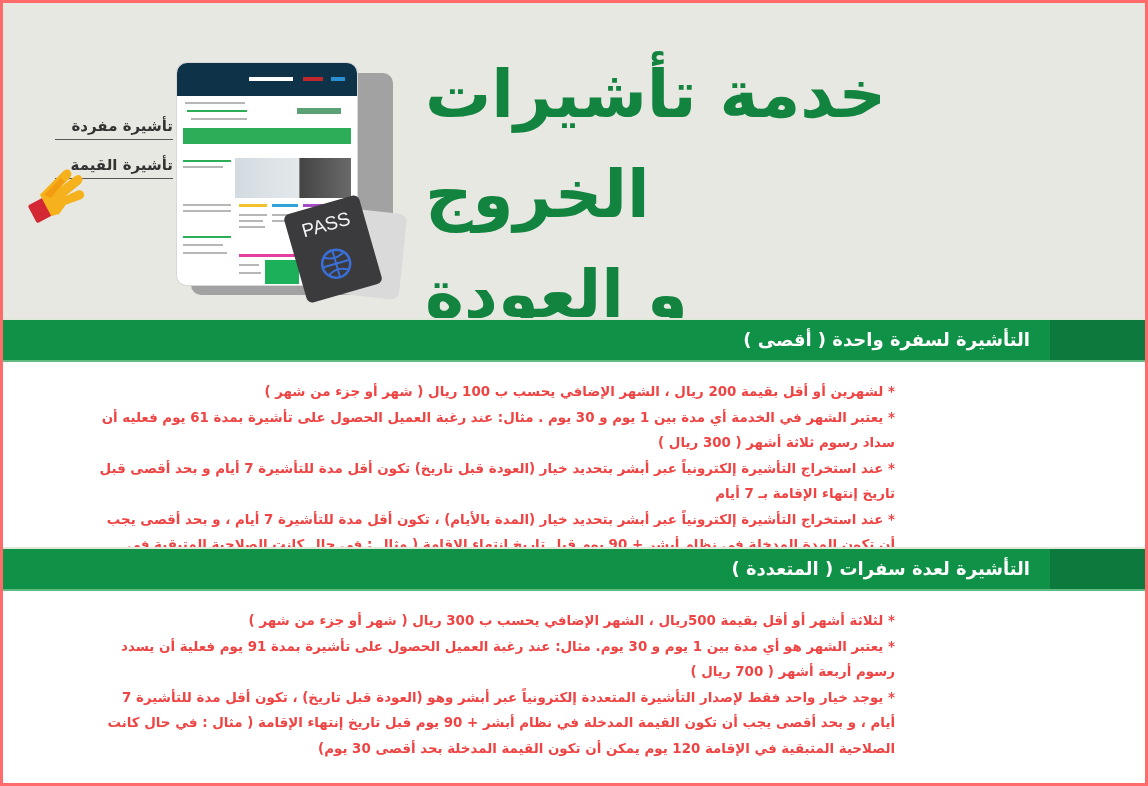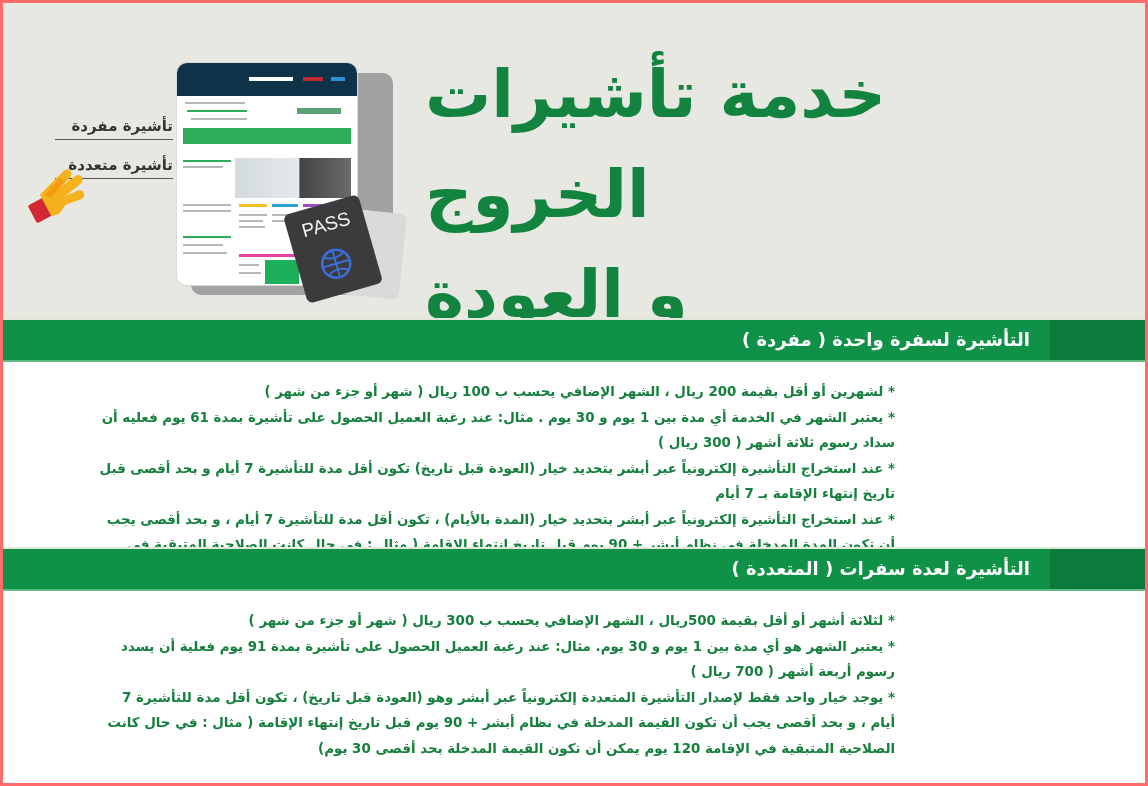--- a/index.html
+++ b/index.html
@@ -83,39 +83,39 @@
       position: absolute; right: 0; top: 0; bottom: 0; width: 95px; background: #0b7a3c;
     }
     .sec-head .sec-title {
       position: absolute; right: 115px; top: 7px; color: #ffffff;
       font-size: 18px; font-weight: bold; white-space: nowrap; line-height: 26px;
     }
 
     .sec-body {
       position: absolute; left: 0; width: 994px; direction: rtl;
       padding-right: 102px; padding-left: 96px;
-      color: #15803d; font-size: 13.4px; font-weight: bold;
+      color: #ef4444; font-size: 13.4px; font-weight: bold;
       line-height: 25.5px; text-align: right;
     }
     .sec-body p { margin: 0; }
   </style>
 </head>
 <body>
 
 <div class="frame">
 
   <div class="hero">
     <h1 class="hero-title">
       <span>خدمة تأشيرات الخروج</span>
       <span>و العودة</span>
     </h1>
 
     <div class="visa-links">
       <a class="visa-link">تأشيرة مفردة</a>
-      <a class="visa-link">تأشيرة متعددة</a>
+      <a class="visa-link">تأشيرة القيمة</a>
     </div>
 
     <svg class="hand-icon" viewBox="0 0 74 60">
       <g transform="rotate(-28 37 30)">
         <rect x="6" y="28" width="20" height="20" rx="2" fill="#d32734"></rect>
         <path d="M22 24 L54 14 Q60 13 60 19 Q60 22 54 24 L44 27 L62 24 Q68 24 67 30 Q66 33 60 34 L44 37 L58 38 Q63 40 61 45 Q59 48 54 47 L40 45 L30 50 L22 48 Z" fill="#f6b21c"></path>
         <path d="M26 26 L48 19 L50 24 L30 32 Z" fill="#f39c12"></path>
       </g>
     </svg>
 
@@ -160,21 +160,21 @@
       <span class="passport-label">PASS</span>
       <svg class="globe-icon" viewBox="0 0 34 34">
         <circle cx="17" cy="17" r="14" fill="none" stroke="#3a6fd8" stroke-width="2.5"></circle>
         <path d="M3 17 H31 M17 3 V31 M7 8 Q17 14 27 8 M7 26 Q17 20 27 26" fill="none" stroke="#3a6fd8" stroke-width="2"></path>
       </svg>
     </div>
   </div>
 
   <div class="sec-head" style="top:315px;">
     <div class="dark"></div>
-    <div class="sec-title">التأشيرة لسفرة واحدة ( مفردة )</div>
+    <div class="sec-title">التأشيرة لسفرة واحدة ( أقصى )</div>
   </div>
   <div class="sec-body" style="top:376px;">
     <p>* لشهرين أو أقل بقيمة 200 ريال ، الشهر الإضافي يحسب ب 100 ريال ( شهر أو جزء من شهر )</p>
     <p>* يعتبر الشهر في الخدمة أي مدة بين 1 يوم و 30 يوم . مثال: عند رغبة العميل الحصول على تأشيرة بمدة 61 يوم فعليه أن سداد رسوم ثلاثة أشهر ( 300 ريال )</p>
     <p>* عند استخراج التأشيرة إلكترونياً عبر أبشر بتحديد خيار (العودة قبل تاريخ) تكون أقل مدة للتأشيرة 7 أيام و بحد أقصى قبل تاريخ إنتهاء الإقامة بـ 7 أيام</p>
     <p>* عند استخراج التأشيرة إلكترونياً عبر أبشر بتحديد خيار (المدة بالأيام) ، تكون أقل مدة للتأشيرة 7 أيام ، و بحد أقصى يجب أن تكون المدة المدخلة في نظام أبشر + 90 يوم قبل تاريخ إنتهاء الإقامة ( مثال : في حال كانت الصلاحية  المتبقية في الإقامة 120 يوم يمكن أن تكون المدة المدخلة بحد أقصى 30 يوم)</p>
   </div>
 
   <div class="sec-head" style="top:544px;">
     <div class="dark"></div>

